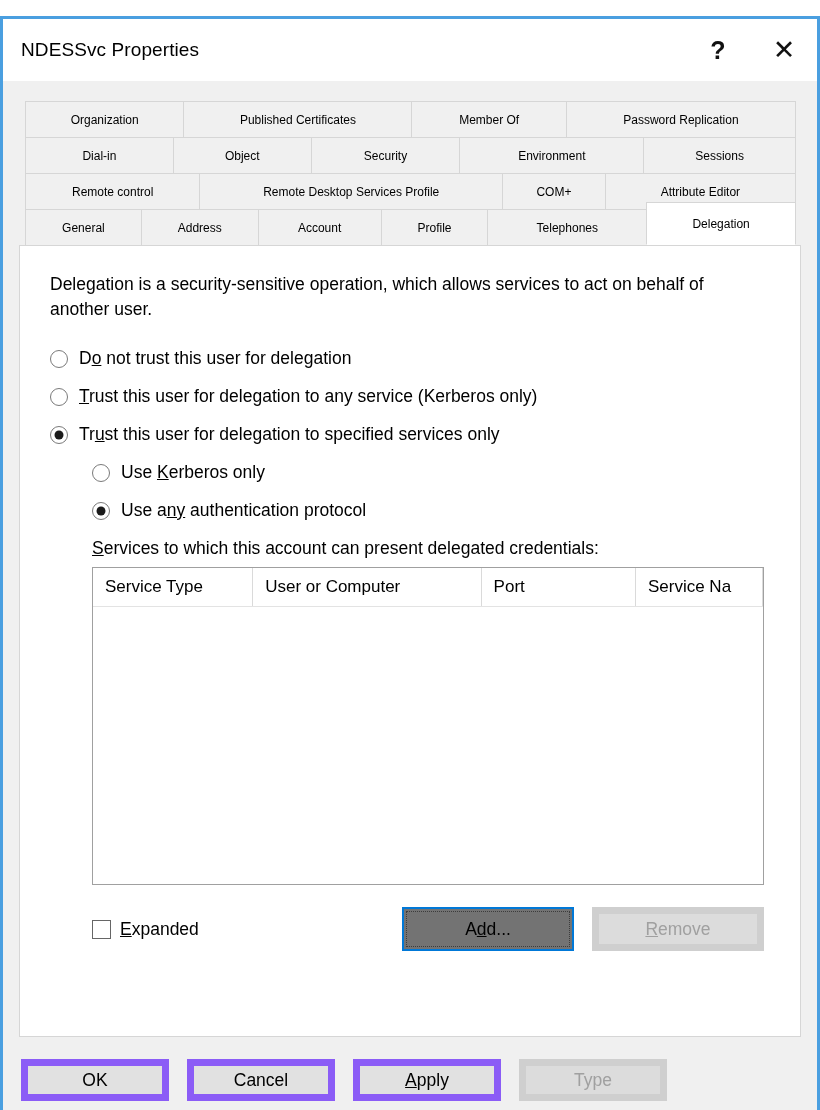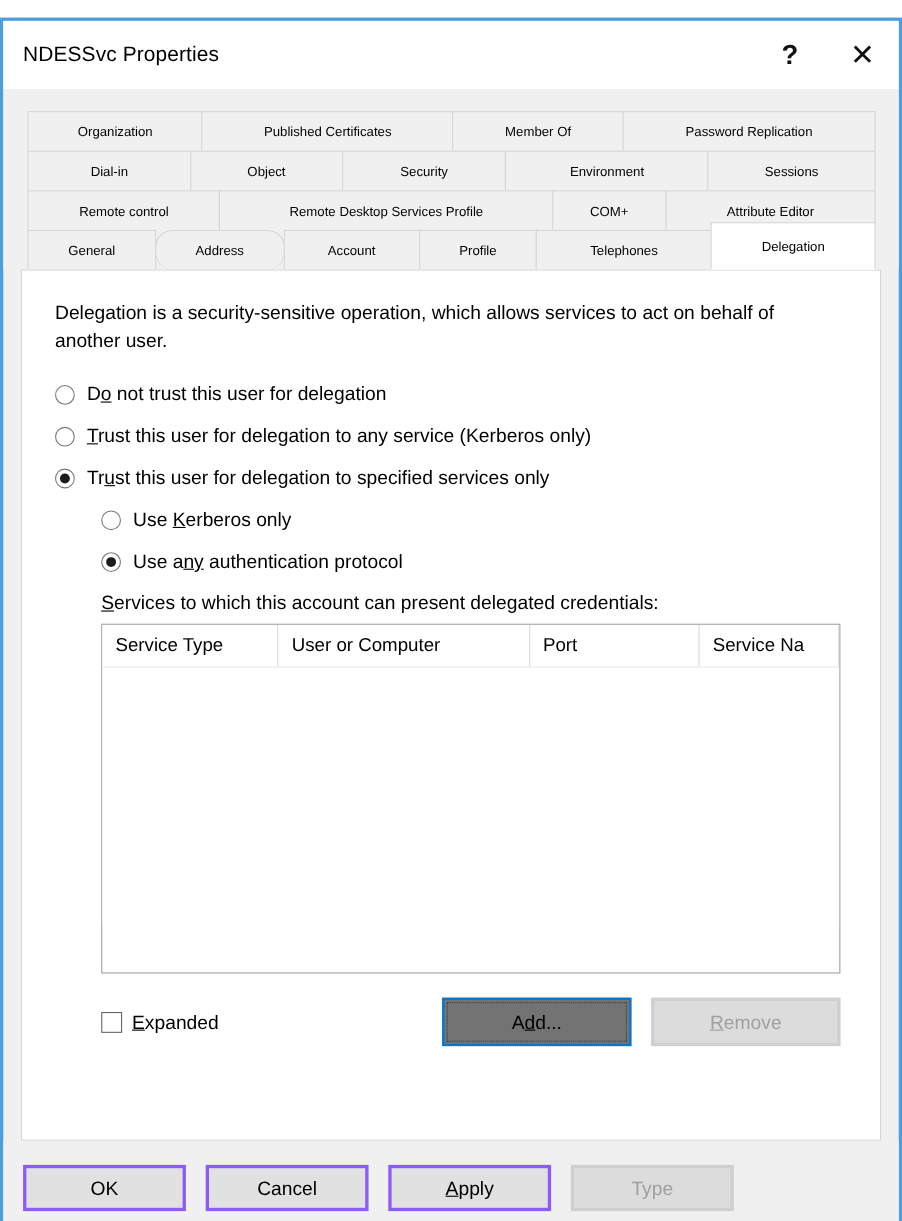--- a/index.html
+++ b/index.html
@@ -209,21 +209,21 @@
     margin-right: 9px;
     flex: 0 0 auto;
   }
   .checkbox-label { font-size: 17.5px; color: #000; }
 
   .btn {
     font-family: "Liberation Sans", sans-serif;
     font-size: 17.5px;
     color: #000;
     background: #e1e1e1;
-    border: 3px solid #8b5cf6;
+    border: 7px solid #8b5cf6;
     box-sizing: border-box;
     display: flex;
     align-items: center;
     justify-content: center;
     cursor: default;
     white-space: nowrap;
   }
   .btn.disabled { color: #a0a0a0; background: #dcdcdc; border-color: #cfcfcf; }
 
   .btn-add {
@@ -317,21 +317,21 @@
           <span>COM+</span>
         </div>
         <div class="tab" style="width: 192px;">
           <span>Attribute Editor</span>
         </div>
       </div>
       <div class="tabrow">
         <div class="tab" style="width: 117px;">
           <span>General</span>
         </div>
-        <div class="tab" style="width: 118px; border-radius: 16px;">
+        <div class="tab" style="width: 118px;">
           <span>Address</span>
         </div>
         <div class="tab" style="width: 124px;">
           <span>Account</span>
         </div>
         <div class="tab" style="width: 108px;">
           <span>Profile</span>
         </div>
         <div class="tab" style="width: 160px;">
           <span>Telephones</span>

